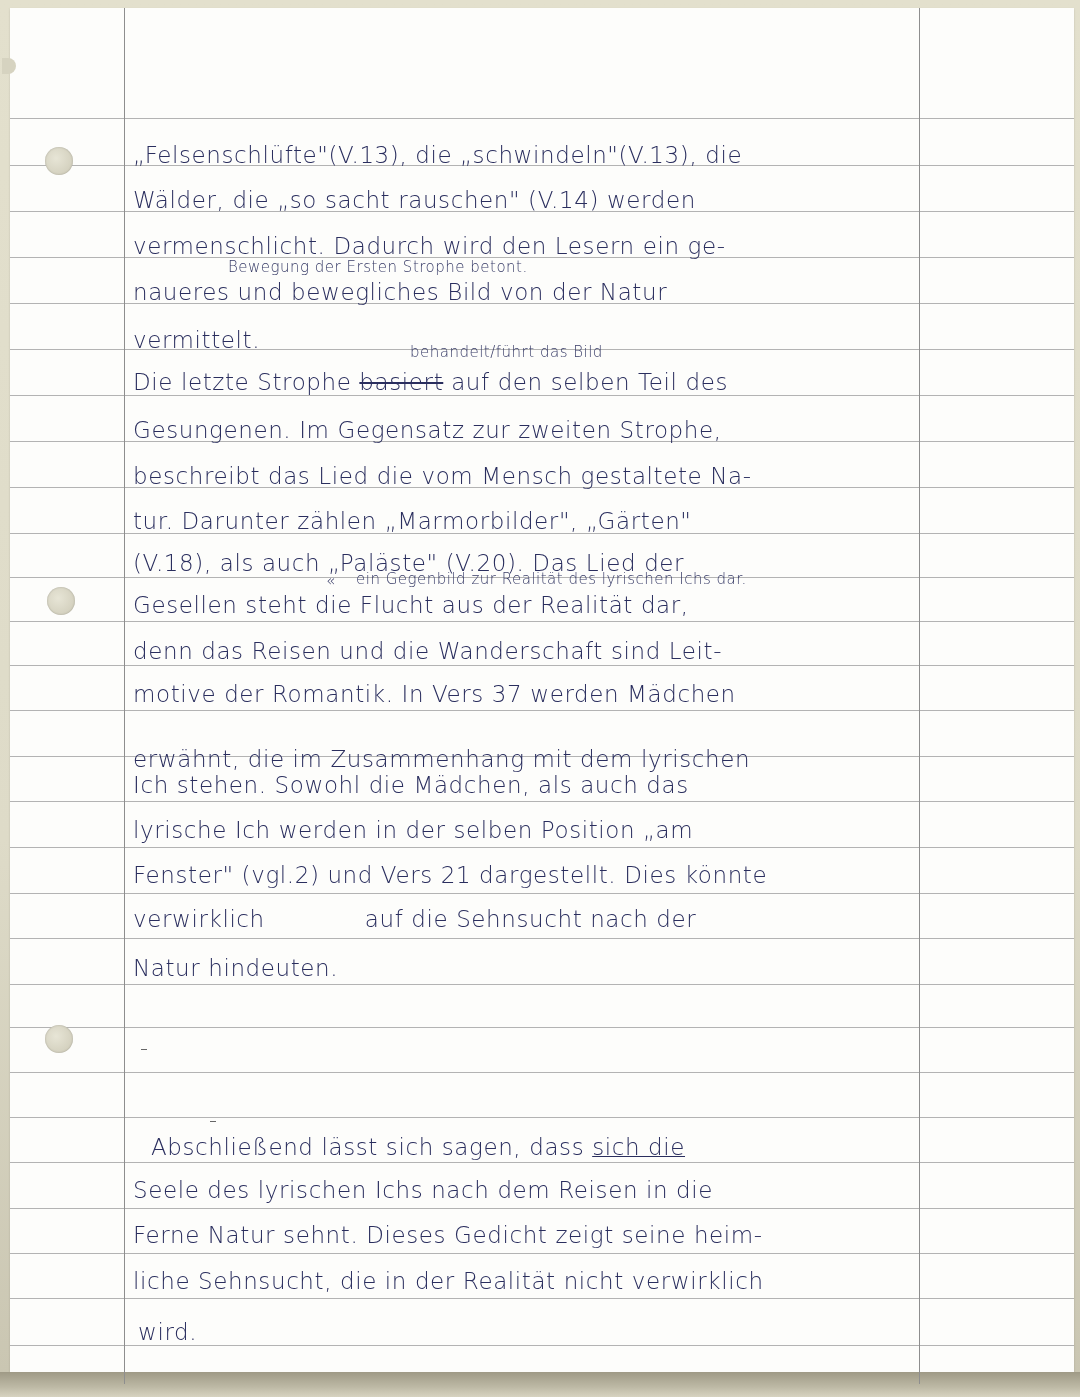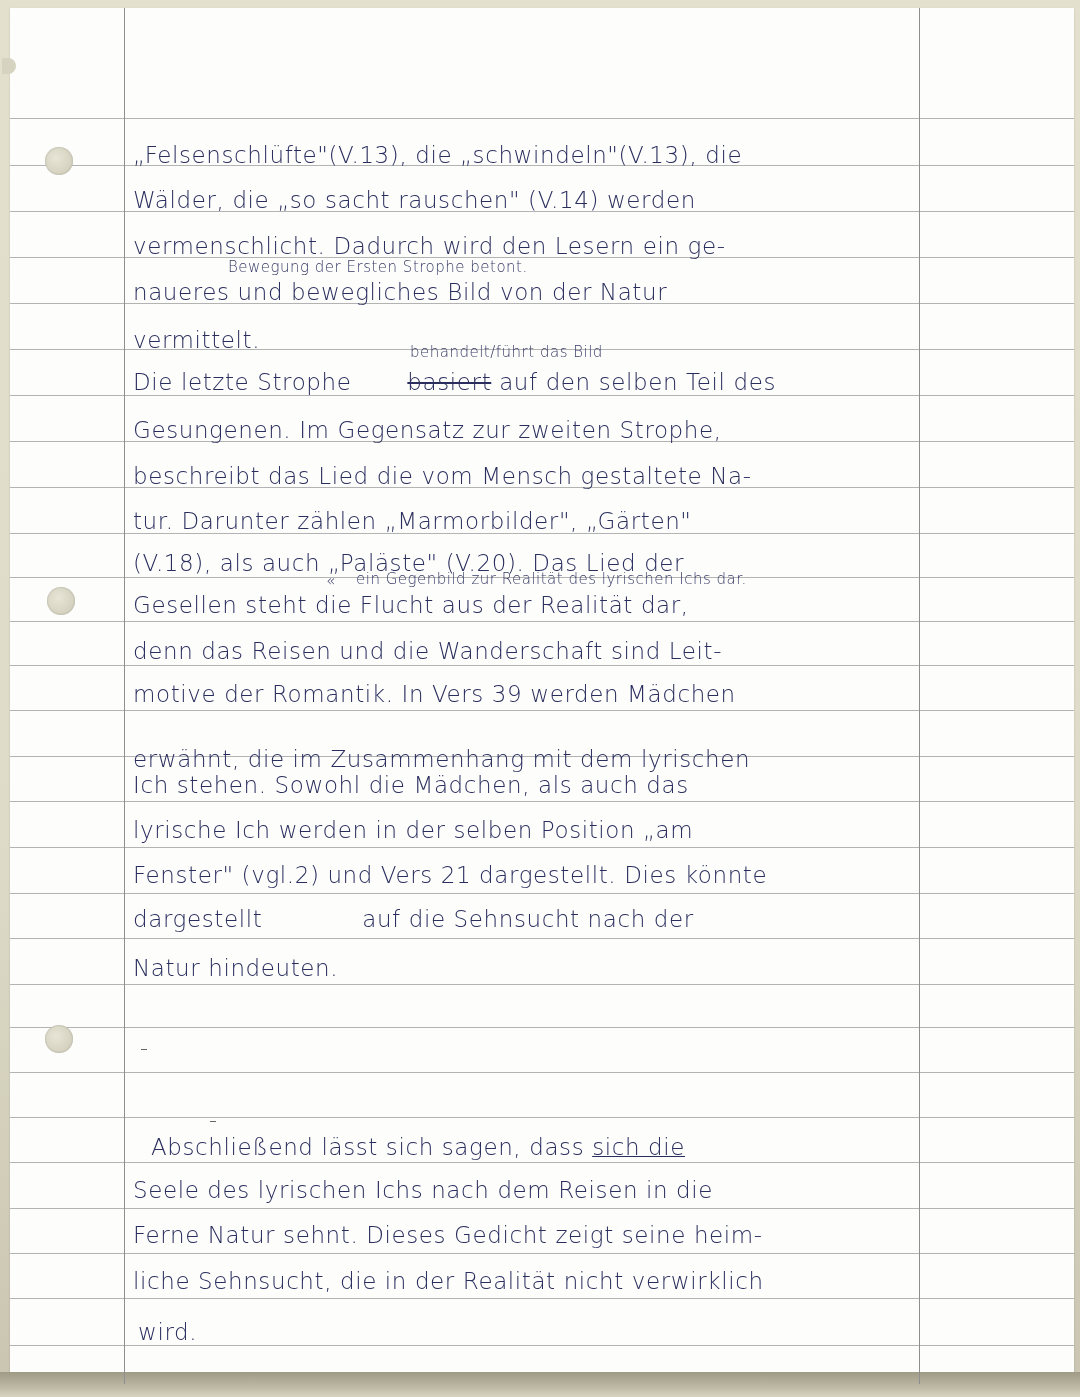--- a/index.html
+++ b/index.html
@@ -83,21 +83,20 @@
       left: 133px;
     }
     .hw.note {
       font-size: 15px;
       color: #363a66;
       letter-spacing: 0.5px;
     }
     .struck {
       text-decoration: line-through;
       text-decoration-thickness: 2px;
-      margin-left: 48px;
     }
     .under {
       text-decoration: underline;
       text-decoration-thickness: 1px;
     }
     .gap { display: inline-block; width: 100px; }
     .stray-mark {
       position: absolute;
       width: 6px;
       height: 1px;
@@ -162,25 +161,25 @@
 <div class="hw note" style="left:410px; top:345px">behandelt/führt das Bild</div>
 <div class="hw body-line" style="top:371px"><span>Die letzte Strophe </span><span class="struck">basiert</span><span> auf den selben Teil des</span></div>
 <div class="hw body-line" style="top:419px">Gesungenen. Im Gegensatz zur zweiten Strophe,</div>
 <div class="hw body-line" style="top:465px">beschreibt das Lied die vom Mensch gestaltete Na-</div>
 <div class="hw body-line" style="top:510px">tur. Darunter zählen „Marmorbilder", „Gärten"</div>
 <div class="hw body-line" style="top:552px">(V.18), als auch „Paläste" (V.20). Das Lied der</div>
 <div class="hw note" style="left:326px; top:574px">«</div>
 <div class="hw note" style="left:356px; top:572px">ein Gegenbild zur Realität des lyrischen Ichs dar.</div>
 <div class="hw body-line" style="top:594px">Gesellen steht die Flucht aus der Realität dar,</div>
 <div class="hw body-line" style="top:640px">denn das Reisen und die Wanderschaft sind Leit-</div>
-<div class="hw body-line" style="top:683px">motive der Romantik. In Vers 39 werden Mädchen</div>
+<div class="hw body-line" style="top:683px">motive der Romantik. In Vers 37 werden Mädchen</div>
 <div class="hw body-line" style="top:748px">erwähnt, die im Zusammenhang mit dem lyrischen</div>
 <div class="hw body-line" style="top:774px">Ich stehen. Sowohl die Mädchen, als auch das</div>
 <div class="hw body-line" style="top:819px">lyrische Ich werden in der selben Position „am</div>
 <div class="hw body-line" style="top:864px">Fenster" (vgl.2) und Vers 21 dargestellt. Dies könnte</div>
-<div class="hw body-line" style="top:908px"><span>dargestellt</span><span class="gap"></span><span>auf die Sehnsucht nach der</span></div>
+<div class="hw body-line" style="top:908px"><span>verwirklich</span><span class="gap"></span><span>auf die Sehnsucht nach der</span></div>
 <div class="hw body-line" style="top:957px">Natur hindeuten.</div>
 
 <div class="hw body-line" style="left:151px; top:1136px"><span>Abschließend lässt sich sagen, dass </span><span class="under">sich die</span></div>
 <div class="hw body-line" style="top:1179px">Seele des lyrischen Ichs nach dem Reisen in die</div>
 <div class="hw body-line" style="top:1224px">Ferne Natur sehnt. Dieses Gedicht zeigt seine heim-</div>
 <div class="hw body-line" style="top:1270px">liche Sehnsucht, die in der Realität nicht verwirklich</div>
 <div class="hw body-line" style="left:138px; top:1321px">wird.</div>
 
 </body></html>

